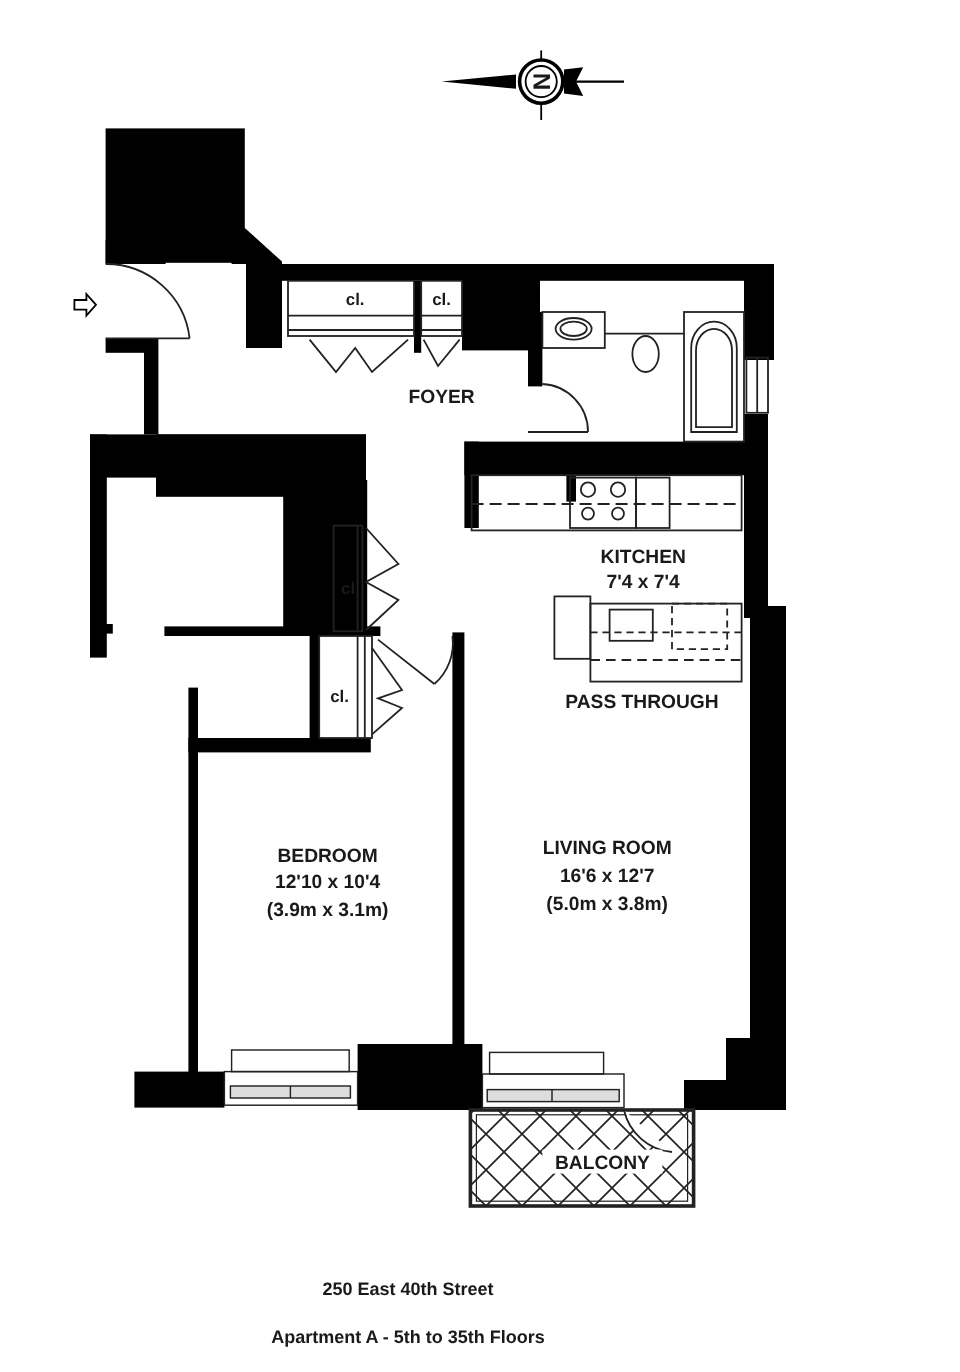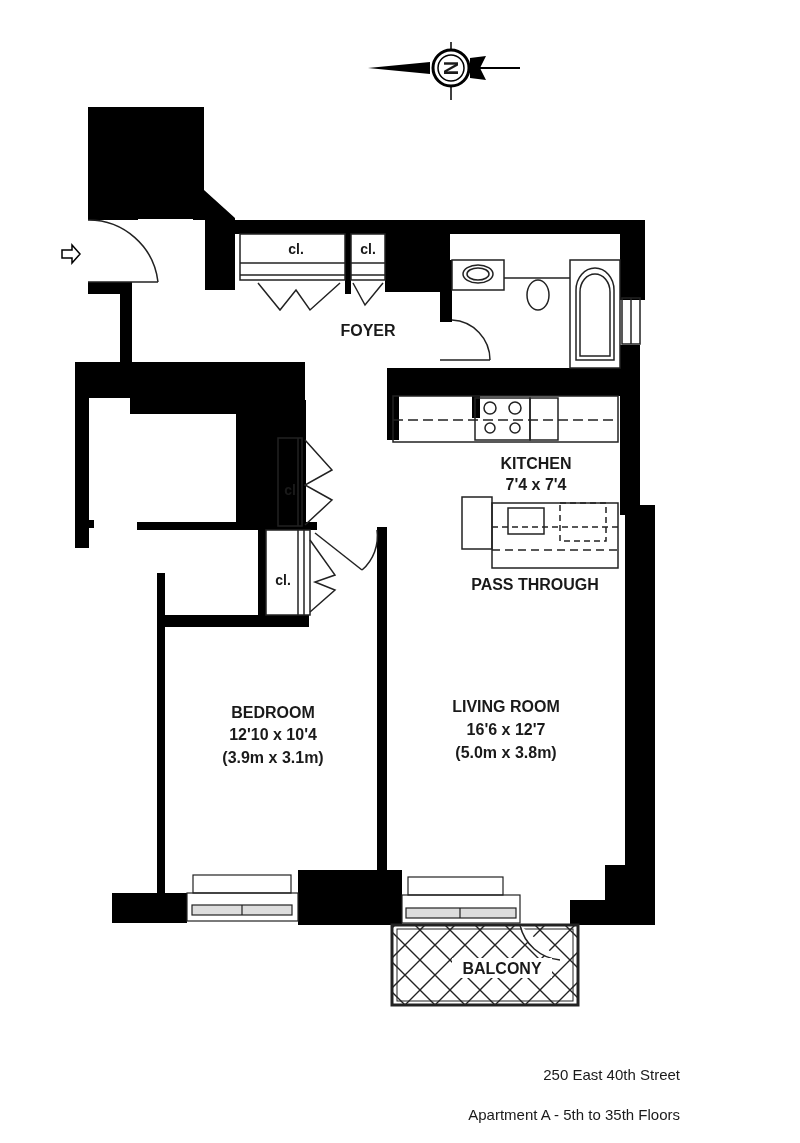--- a/index.html
+++ b/index.html
@@ -1,21 +1,21 @@
 <!DOCTYPE html>
 <html><head>
   <meta charset="utf-8">
   <style>
     html, body { margin: 0; padding: 0; background: #ffffff; }
     body { width: 800px; height: 1143px; position: relative; overflow: hidden; font-family: "Liberation Sans", sans-serif; color: #111; }
     svg { position: absolute; left: 0; top: 0; }
     .lbl { font-family: "Liberation Sans", sans-serif; font-weight: bold; fill: #1a1a1a; }
     .room { font-size: 16px; }
     .cl { font-size: 14px; }
-    .caption { position: absolute; left: 0; width: 680px; text-align: right; font-weight: normal; font-size: 15px; color: #1a1a1a; }
+    .caption { position: absolute; left: 0; width: 680px; text-align: center; font-weight: bold; font-size: 15px; color: #1a1a1a; }
     #cap1 { top: 1066px; }
     #cap2 { top: 1106px; }
   </style>
 </head>
 <body>
 
 <svg width="800" height="1143" viewBox="0 0 800 1143" xmlns="http://www.w3.org/2000/svg">
 
   <g>
     <polygon points="368,68 430,62 430,74" fill="#000"></polygon>

